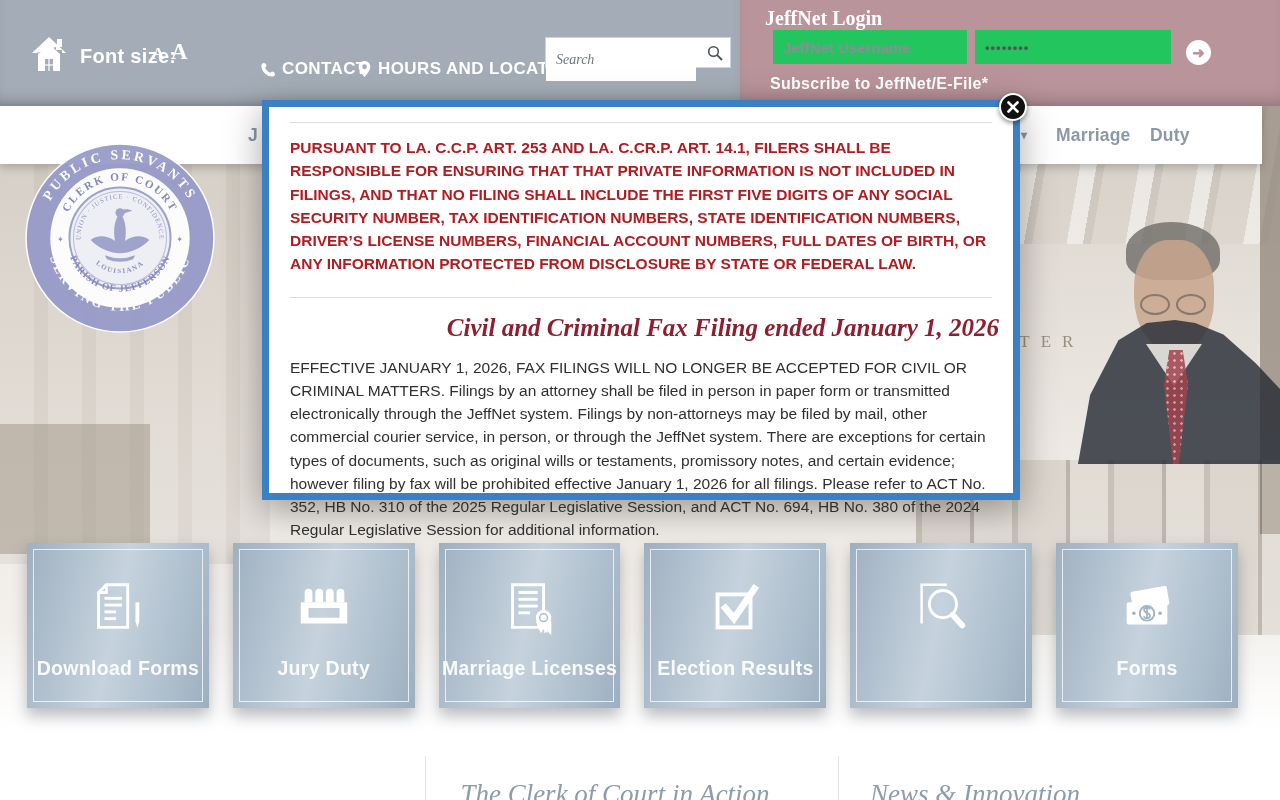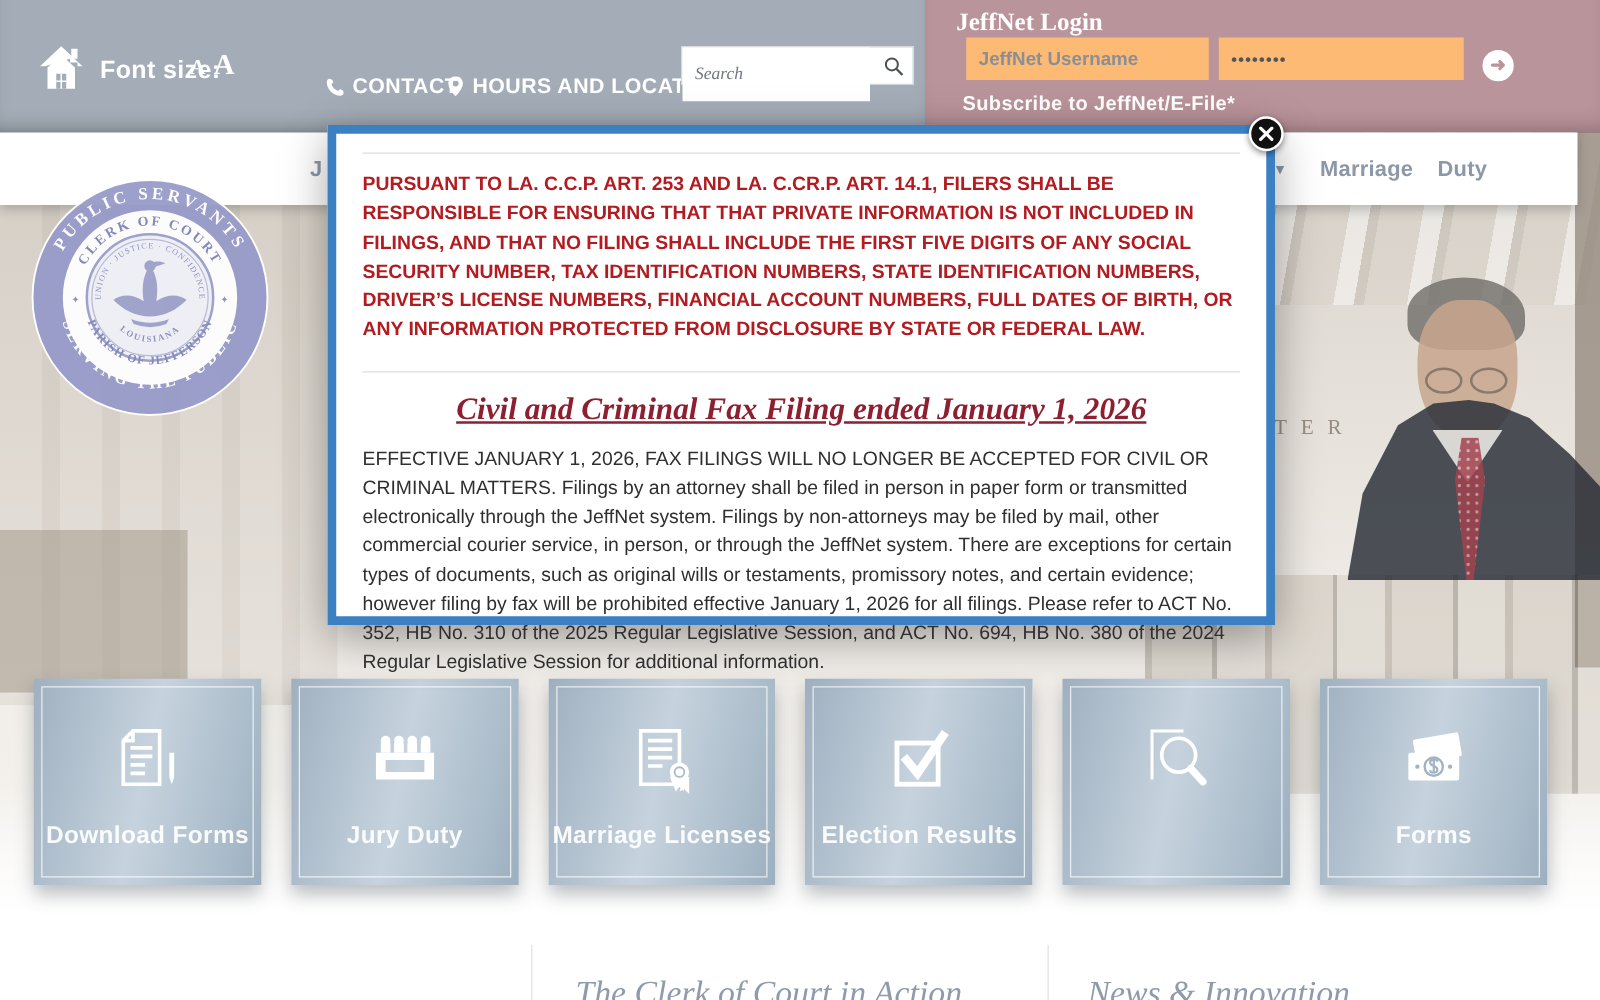--- a/index.html
+++ b/index.html
@@ -52,21 +52,21 @@
   .searchwrap { left:545px; top:37px; width:186px; height:31px; background:#fff; border:1px solid #cfd4da;}
   .searchwrap input { width:150px; height:43px; border:0; outline:none; padding-left:10px;
     font-family:"Liberation Serif", serif; font-style:italic; font-size:14px; color:#555;}
   .searchwrap input::placeholder { color:#6f7780; }
   .search-ic { position:absolute; right:7px; top:7px; cursor:pointer;}
 
   
   #jeffnet { position:absolute; left:740px; top:0; width:540px; height:106px; z-index:3;
     background:#b9949a; box-shadow:inset 0 -14px 16px -10px rgba(0,0,0,.22); color:#fff;}
   .jn-title { left:25px; top:7px; font-family:"Liberation Serif", serif; font-weight:bold; font-size:20px;}
-  .jn-input { position:absolute; top:30px; height:34px; border:0; outline:none; background:#fdba74;
+  .jn-input { position:absolute; top:30px; height:34px; border:0; outline:none; background:#22c55e;
     font-weight:bold; font-size:15px; color:#555; padding:16px 10px; font-family:"Liberation Sans",sans-serif;}
   .jn-input::placeholder { color:#8a8f96; }
   .jn-user { left:33px; width:194px;}
   .jn-pass { left:235px; width:196px; letter-spacing:1px; font-size:13px;}
   .jn-go { left:446px; top:40px; width:25px; height:25px; border-radius:50%; background:#fff;
     display:flex; align-items:center; justify-content:center; cursor:pointer;
     color:#b9949a; font-size:15px; font-weight:bold; line-height:1;}
   .jn-sub { left:30px; top:75px; font-weight:bold; font-size:16px; letter-spacing:.3px; cursor:pointer;}
 
   
@@ -95,22 +95,22 @@
   
   #modal { position:absolute; left:262px; top:100px; width:758px; height:400px; z-index:10;
     background:#fff; border:7px solid #3b80c3; box-shadow:0 10px 34px rgba(0,0,0,.35); padding:0 14px;}
   .m-close { position:absolute; right:-14px; top:-14px; width:28px; height:28px; border-radius:50%;
     background:#111; border:2px solid #fff; box-shadow:0 2px 5px rgba(0,0,0,.45); cursor:pointer;
     display:flex; align-items:center; justify-content:center;}
   #modal hr { border:0; border-top:1px solid #ddd; margin:0 7px;}
   .m-hr1 { margin-top:15px !important;}
   .m-hr2 { margin-top:21px !important;}
   .m-notice { margin:13px 7px 0; font-weight:bold; font-size:15.5px; line-height:23.3px; color:#b21b20;}
-  .m-head { margin-top:16px; text-align:center; font-family:"Liberation Serif", serif; font-style:italic;
-    font-weight:bold; font-size:25px; color:#8e1f31;text-decoration:underline;}
+  .m-head { margin-top:16px; text-align:right; font-family:"Liberation Serif", serif; font-style:italic;
+    font-weight:bold; font-size:25px; color:#8e1f31;}
   .m-body { margin:14px 7px 0; font-size:15.5px; line-height:23.2px; color:#2f2f2f;}
 
   
   #footer { position:absolute; left:0; top:742px; width:1280px; height:58px; background:#fff; z-index:7;}
   .f-div { position:absolute; top:14px; width:1px; height:44px; background:#e0e4e8;}
   .f-div1 { left:425px;} .f-div2 { left:838px;}
   .f-head { position:absolute; top:37px; font-family:"Liberation Serif", serif; font-style:italic;
     font-size:27px; color:#8d9bac; text-align:center;}
   .f-h1 { left:450px; width:330px;} .f-h2 { left:855px; width:240px;}
 

